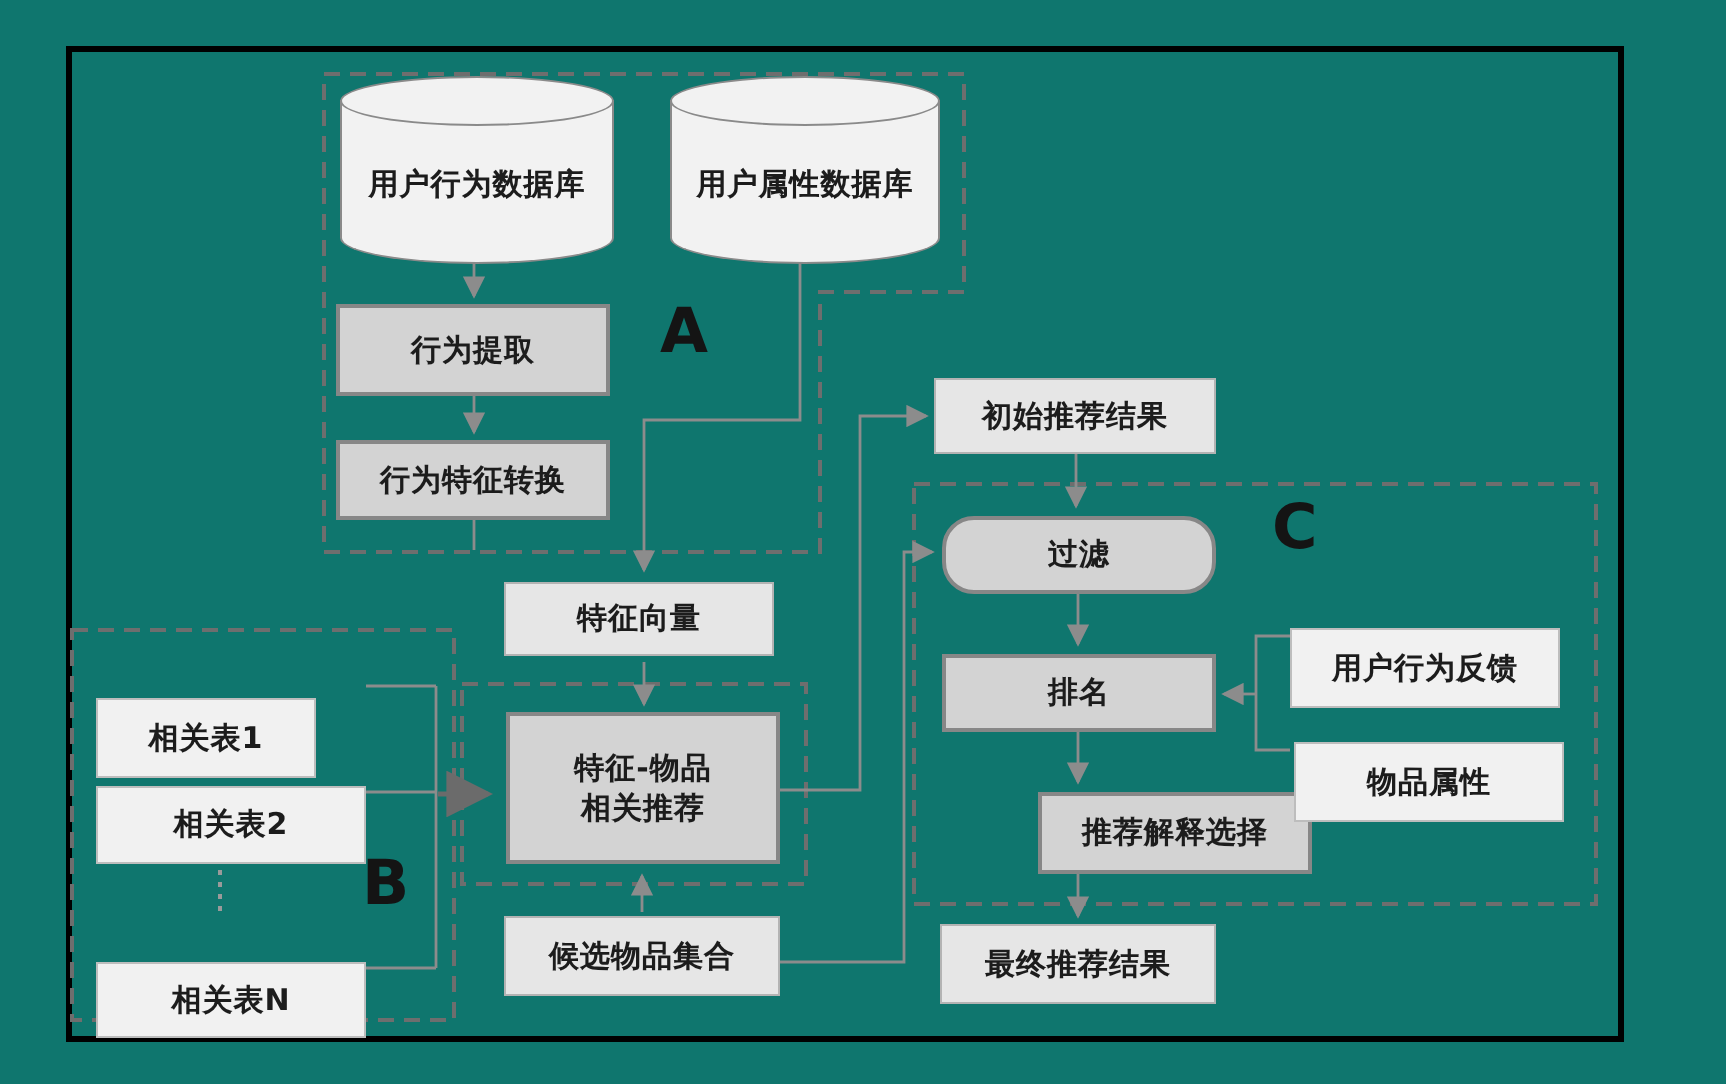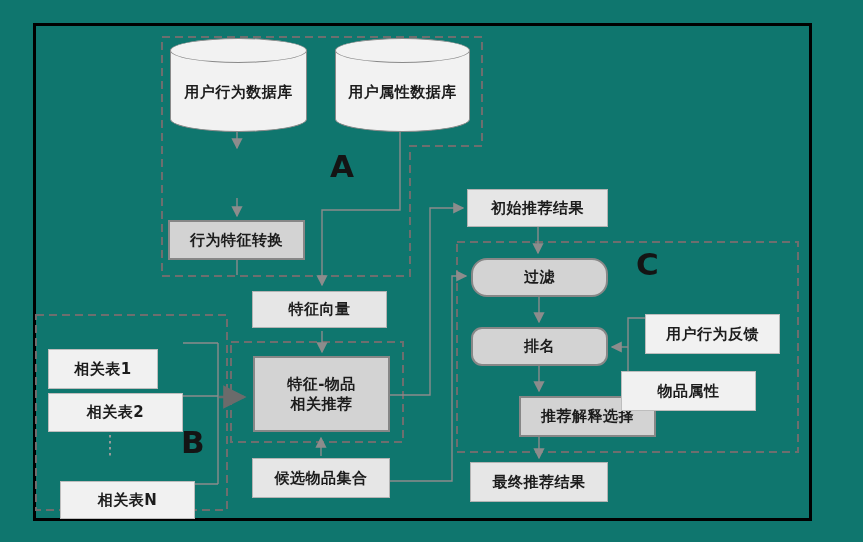--- a/index.html
+++ b/index.html
@@ -76,38 +76,39 @@
     <div class="cyl-body"></div>
     <div class="cyl-top"></div>
     <div class="cyl-label">用户行为数据库</div>
   </div>
   <div class="cyl" style="left:335px;top:38px;width:135px;height:94px;">
     <div class="cyl-body"></div>
     <div class="cyl-top"></div>
     <div class="cyl-label">用户属性数据库</div>
   </div>
 
+  <div class="node dark" style="left:168px;top:152px;width:137px;height:46px;">行为提取</div>
   <div class="node dark" style="left:168px;top:220px;width:137px;height:40px;">行为特征转换</div>
   <div class="node mid" style="left:252px;top:291px;width:135px;height:37px;">特征向量</div>
 
   <div class="node light" style="left:48px;top:333px;width:110px;height:40px;">相关表1</div>
   <div class="node light" style="left:48px;top:377px;width:135px;height:39px;">相关表2</div>
-  <div class="node light" style="left:60px;top:465px;width:135px;height:38px;">相关表N</div>
+  <div class="node light" style="left:48px;top:465px;width:135px;height:38px;">相关表N</div>
 
   <div class="node dark multi" style="left:253px;top:356px;width:137px;height:76px;">
     <div>特征-物品</div>
     <div>相关推荐</div>
   </div>
   <div class="node mid" style="left:252px;top:458px;width:138px;height:40px;">候选物品集合</div>
 
   <div class="node mid" style="left:467px;top:189px;width:141px;height:38px;">初始推荐结果</div>
   <div class="node dark" style="left:471px;top:258px;width:137px;height:39px;border-radius:16px;">过滤</div>
-  <div class="node dark" style="left:471px;top:327px;width:137px;height:39px;border-radius:11px;">排名</div>
+  <div class="node dark" style="left:471px;top:327px;width:137px;height:39px;">排名</div>
   <div class="node dark" style="left:471px;top:396px;width:137px;height:41px;margin-left:48px;">推荐解释选择</div>
   <div class="node mid" style="left:470px;top:462px;width:138px;height:40px;">最终推荐结果</div>
   <div class="node light" style="left:645px;top:298px;width:135px;height:40px;">用户行为反馈</div>
-  <div class="node light" style="left:621px;top:355px;width:135px;height:40px;">物品属性</div>
+  <div class="node light" style="left:647px;top:355px;width:135px;height:40px;">物品属性</div>
 
   <div class="glabel" style="left:330px;top:148px;">A</div>
   <div class="glabel" style="left:181px;top:424px;">B</div>
   <div class="glabel" style="left:636px;top:246px;">C</div>
 
 </div>
 
 </body></html>

